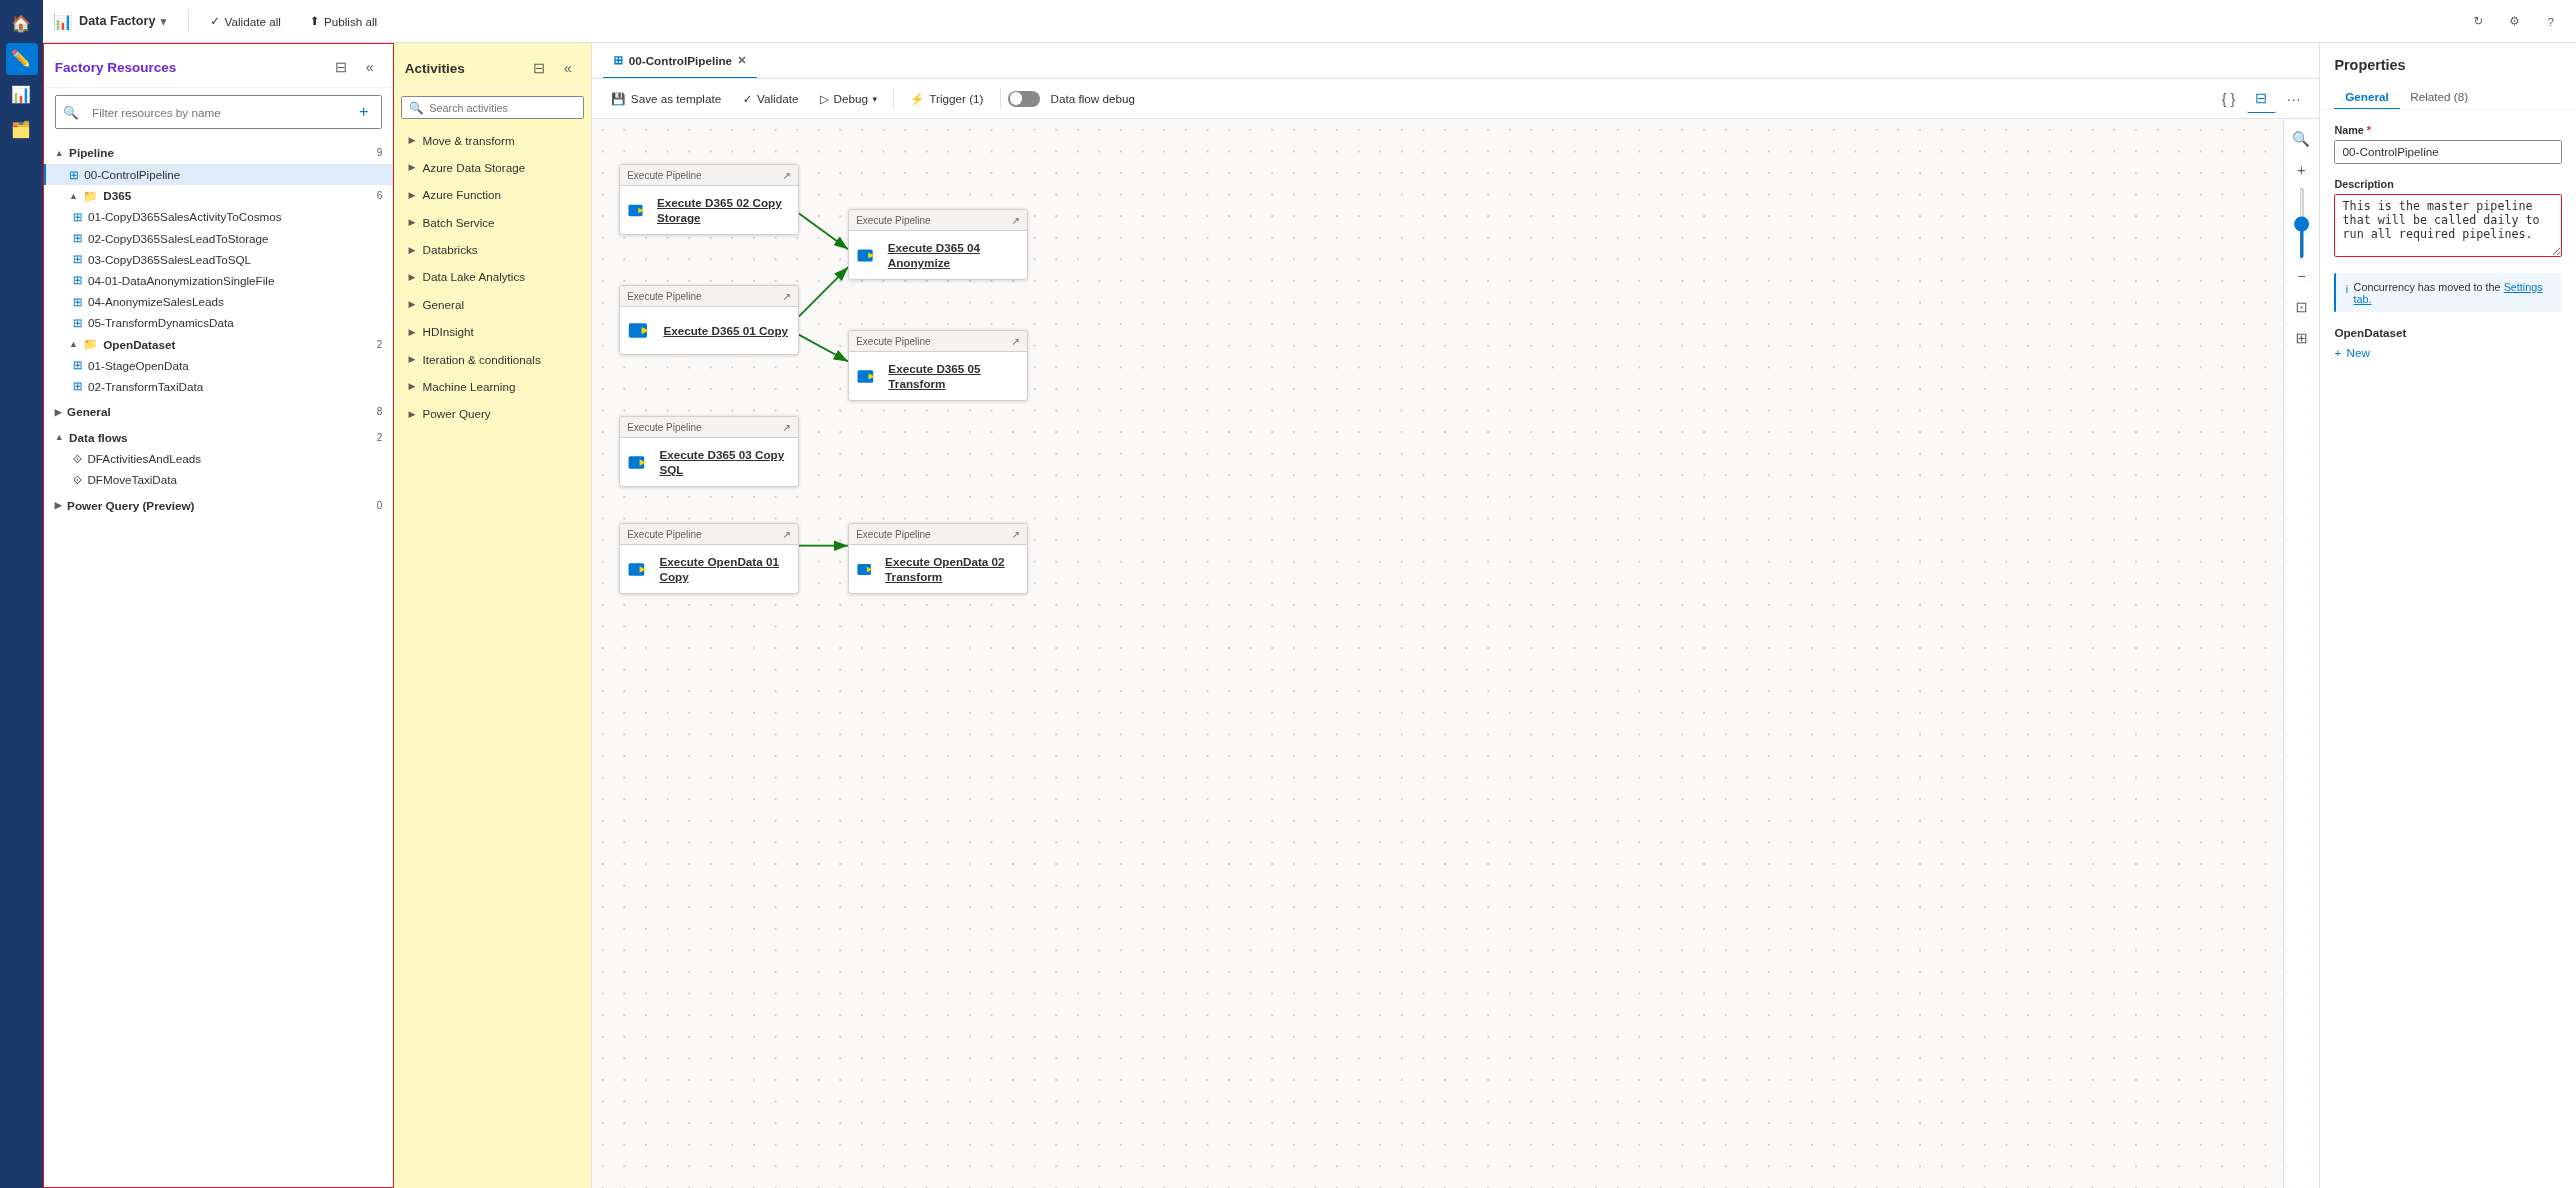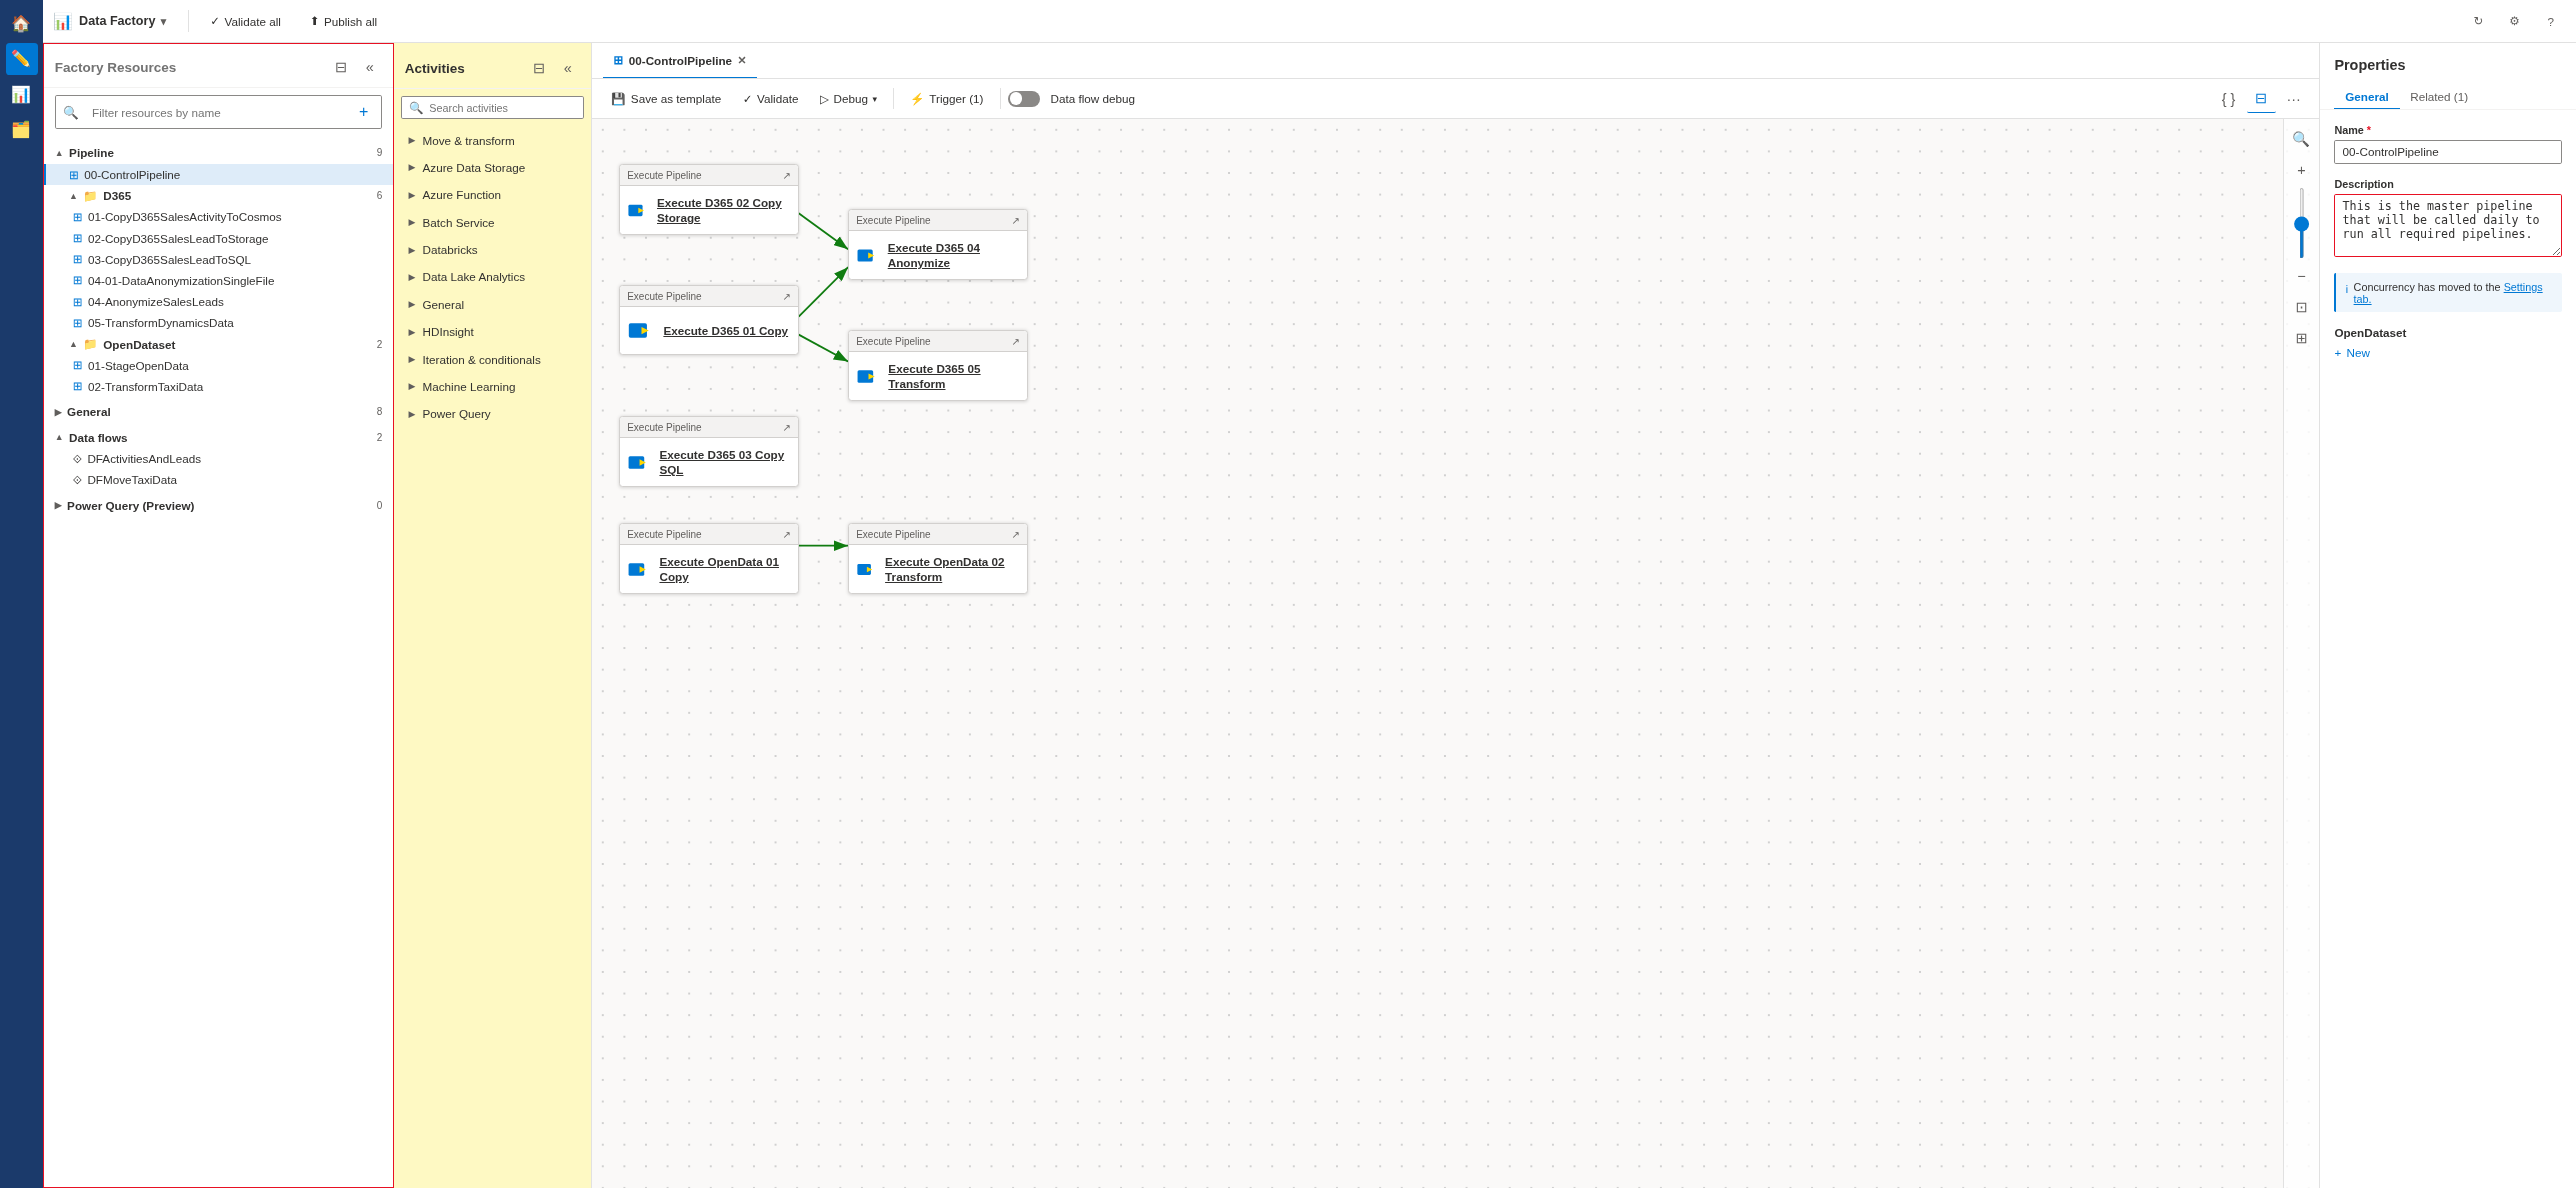--- a/index.html
+++ b/index.html
@@ -65,21 +65,21 @@
       display: flex;
       flex-direction: column;
       flex-shrink: 0;
       border: 1.8px solid #e81123;
     }
     .resources-header {
       padding: 10.8px 10.8px 7.2px 10.8px;
       display: flex; align-items: center; justify-content: space-between;
       border-bottom: 0.9px solid #f3f2f1;
     }
-    .resources-title { font-size: 13.5px; font-weight: 700; color: #737373; }
+    .resources-title { font-size: 13.5px; font-weight: 700; color: #6d28d9; }
     .resources-header-actions { display: flex; gap: 3.6px; }
     .icon-btn { width: 25px; height: 25px; display: flex; align-items: center; justify-content: center; cursor: pointer; color: #605e5c; border-radius: 1.8px; font-size: 14.4px; }
 
     .search-box {
       margin: 7.2px 10.8px;
       display: flex; align-items: center;
       border: 0.9px solid #8a8886;
       border-radius: 1.8px;
       padding: 3.6px 7.2px;
       gap: 5.4px;
@@ -732,21 +732,21 @@
     </div>
 
     <div class="properties-panel">
       <div class="prop-header">
         <div class="prop-title">Properties</div>
         <div class="prop-tabs">
           <div class="prop-tab active">
             <span>General</span>
           </div>
           <div class="prop-tab">
-            <span>Related (1)</span>
+            <span>Related (8)</span>
           </div>
         </div>
       </div>
 
       <div class="prop-body">
         <div class="prop-field">
           <div class="prop-label">
             Name <span class="required">*</span>
           </div>
           <input type="text" class="prop-input" value="00-ControlPipeline" style="">

